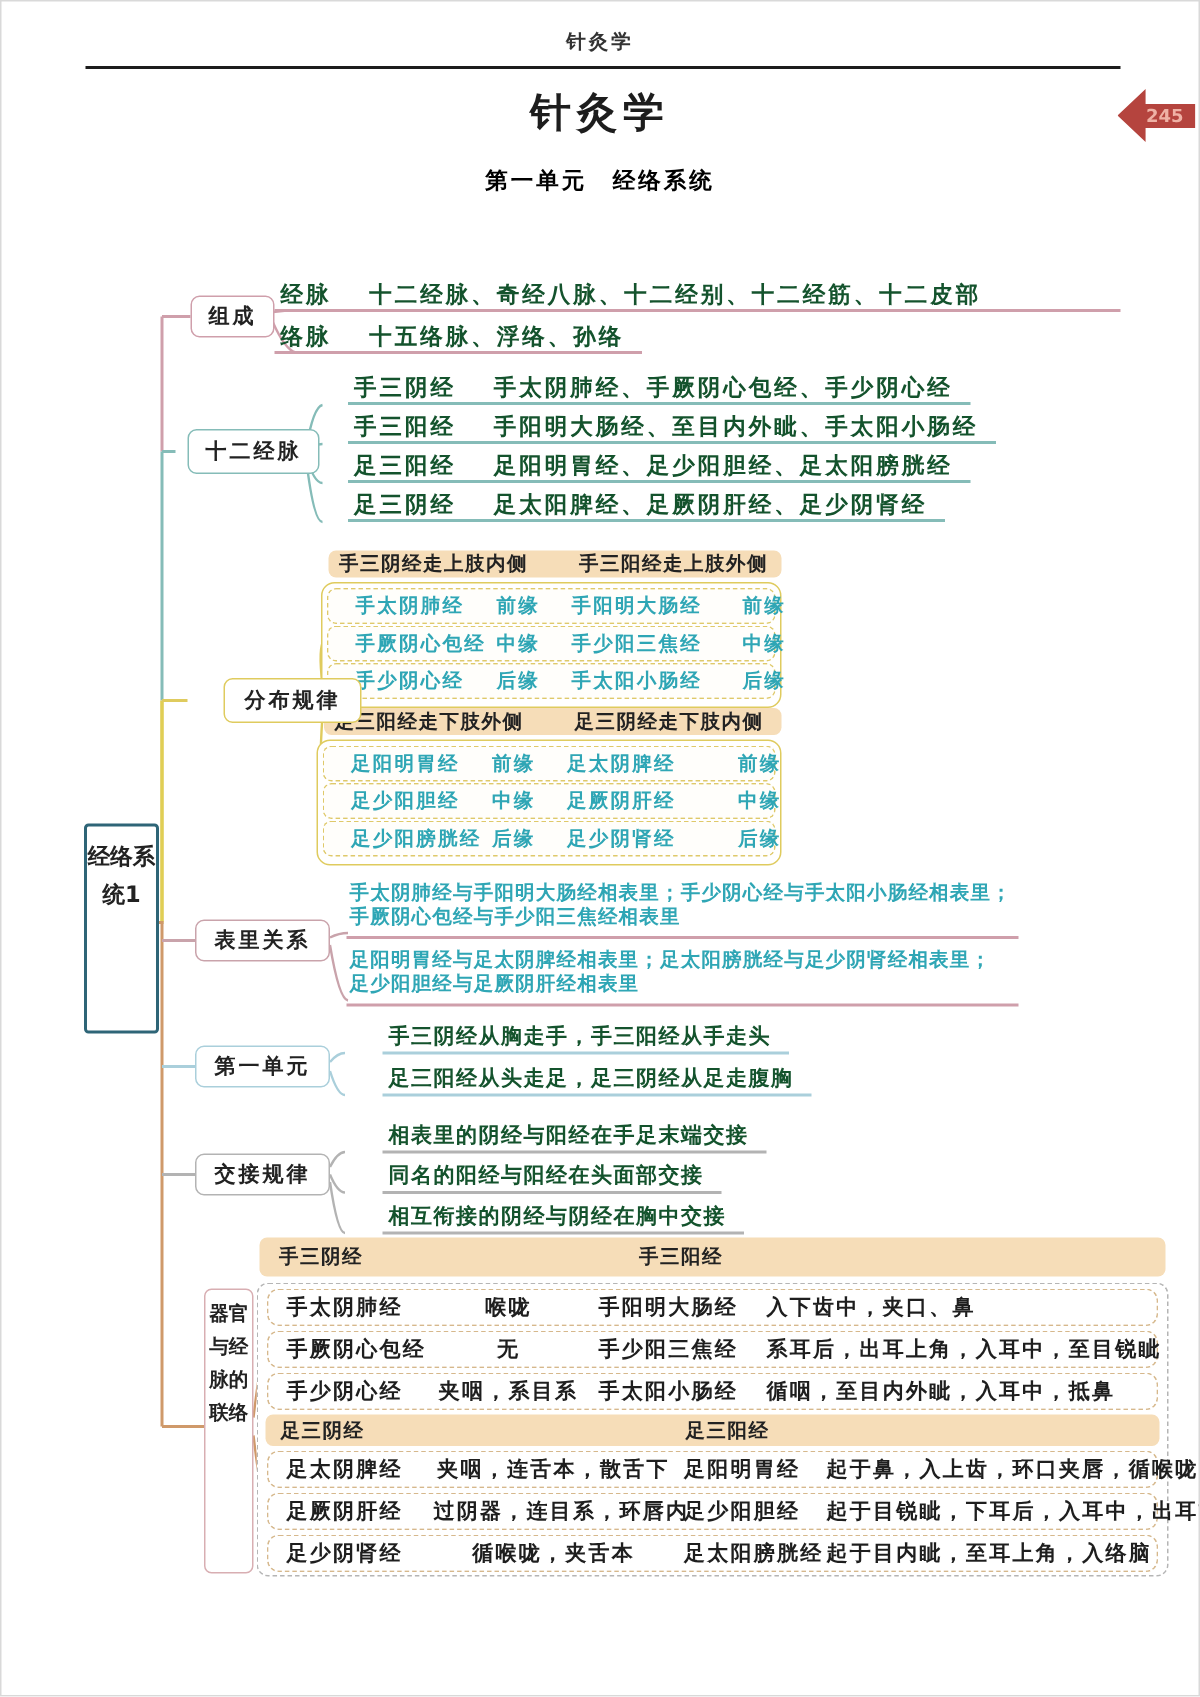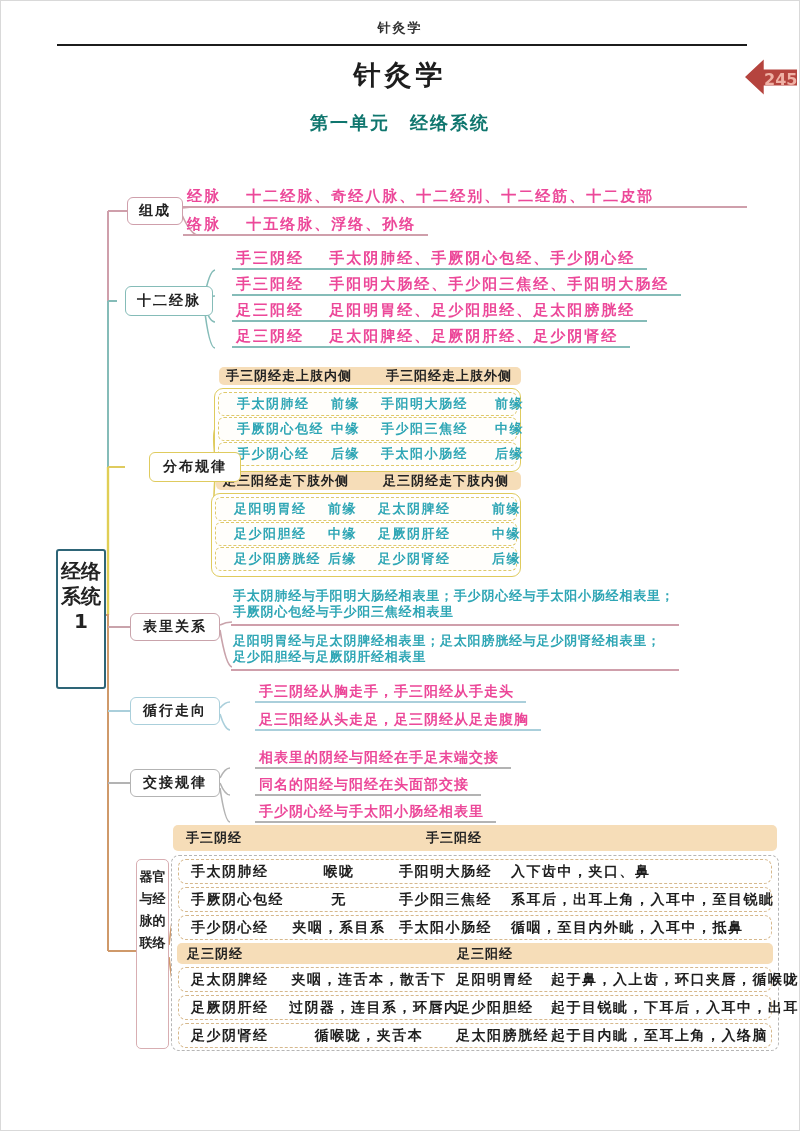--- a/index.html
+++ b/index.html
@@ -5,38 +5,38 @@
   html,body{margin:0;padding:0;background:#f2f2f2;}
   .page{position:relative;width:800px;height:1131px;background:#ffffff;
     font-family:"DejaVu Sans","Liberation Sans",sans-serif;overflow:hidden;
     border:1px solid #d9d9d9;box-sizing:border-box;}
   .running-head{position:absolute;top:18px;left:0;width:100%;text-align:center;
     font-size:13px;font-weight:700;color:#333;letter-spacing:2px;}
   .rule{position:absolute;top:43px;left:56px;width:690px;height:2px;background:#1c1c1c;}
   .doc-title{position:absolute;top:56px;left:0;width:100%;text-align:center;
     font-size:27px;font-weight:700;color:#1d1d1d;letter-spacing:4px;}
   .doc-subtitle{position:absolute;top:110px;left:0;width:100%;text-align:center;
-    font-size:18px;font-weight:700;color:#0f766e;letter-spacing:2px;}
+    font-size:15px;font-weight:700;color:#000000;letter-spacing:2px;}
   .badge{position:absolute;left:744px;top:56px;width:52px;height:40px;background:#b5443e;
     clip-path:polygon(0% 50%,36% 6%,36% 31%,100% 31%,100% 71%,36% 71%,36% 94%);}
-  .badge span{position:absolute;left:19px;top:13px;font-size:16px;color:#efb1a5;font-weight:700;}
+  .badge span{position:absolute;left:19px;top:13px;font-size:12px;color:#efb1a5;font-weight:700;}
 
   svg.wires{position:absolute;left:0;top:0;z-index:1;}
 
   .node{position:absolute;background:#fff;border:1.7px solid #999;border-radius:6px;
     display:flex;align-items:center;justify-content:center;font-size:14px;font-weight:700;
     color:#222;letter-spacing:2px;z-index:3;box-sizing:border-box;white-space:nowrap;}
   .vnode{position:absolute;background:#fff;border:1.7px solid #999;border-radius:5px;
     font-weight:700;color:#222;text-align:center;word-break:break-all;z-index:3;box-sizing:border-box;}
-  .root{border:2.4px solid #2e6577;border-radius:3px;font-size:20px;line-height:25px;
+  .root{border:2.4px solid #2e6577;border-radius:3px;font-size:15px;line-height:25px;
     padding-top:8px;width:50px;}
   .organ-node{border-color:#d8aeb2;font-size:13px;line-height:22px;padding-top:6px;width:33px;}
 
   .leaf{position:absolute;height:20px;line-height:17px;font-size:15px;font-weight:700;
-    color:#ec4899;border-bottom:2px solid #999;padding:0 12px 2px 4px;white-space:nowrap;
+    color:#14532d;border-bottom:2px solid #999;padding:0 12px 2px 4px;white-space:nowrap;
     letter-spacing:2px;z-index:2;box-sizing:border-box;}
   .leaf .lbl{margin-right:18px;}
   .leaf2{position:absolute;font-size:13px;font-weight:700;color:#2fa6b5;line-height:16px;
     border-bottom:2px solid #999;padding:0 4px 4px 2px;letter-spacing:0.8px;white-space:nowrap;
     z-index:2;box-sizing:border-box;}
   .u-pink{border-bottom-color:#cf9fab;}
   .u-teal{border-bottom-color:#85bcb8;margin-left:20px;}
   .u-rose{border-bottom-color:#cf9fab;}
   .u-blue{border-bottom-color:#aacfdb;}
   .u-gray{border-bottom-color:#b3b3b3;}
@@ -127,21 +127,21 @@
     <span>十五络脉、浮络、孙络</span>
   </div>
 
   <div class="node b-teal" style="left:124px;top:285px;width:88px;height:30px;">十二经脉</div>
   <div class="leaf u-teal" style="left:211px;top:249px;">
     <span class="lbl">手三阴经</span>
     <span>手太阴肺经、手厥阴心包经、手少阴心经</span>
   </div>
   <div class="leaf u-teal" style="left:211px;top:275px;">
     <span class="lbl">手三阳经</span>
-    <span>手阳明大肠经、手少阳三焦经、手阳明大肠经</span>
+    <span>手阳明大肠经、至目内外眦、手太阳小肠经</span>
   </div>
   <div class="leaf u-teal" style="left:211px;top:301px;">
     <span class="lbl">足三阳经</span>
     <span>足阳明胃经、足少阳胆经、足太阳膀胱经</span>
   </div>
   <div class="leaf u-teal" style="left:211px;top:327px;">
     <span class="lbl">足三阴经</span>
     <span>足太阳脾经、足厥阴肝经、足少阴肾经</span>
   </div>
 
@@ -198,37 +198,37 @@
   <div class="node b-rose" style="left:129px;top:612px;width:90px;height:28px;">表里关系</div>
   <div class="leaf2 u-rose" style="left:230px;top:587px;width:448px;">
     <div>手太阴肺经与手阳明大肠经相表里；手少阴心经与手太阳小肠经相表里；</div>
     <div>手厥阴心包经与手少阳三焦经相表里</div>
   </div>
   <div class="leaf2 u-rose" style="left:230px;top:632px;width:448px;">
     <div>足阳明胃经与足太阴脾经相表里；足太阳膀胱经与足少阴肾经相表里；</div>
     <div>足少阳胆经与足厥阴肝经相表里</div>
   </div>
 
-  <div class="node b-blue" style="left:129px;top:696px;width:90px;height:28px;">循行走向</div>
+  <div class="node b-blue" style="left:129px;top:696px;width:90px;height:28px;">第一单元</div>
   <div class="leaf u-blue sm" style="left:226px;top:682px;">
     <span>手三阴经从胸走手，手三阳经从手走头</span>
   </div>
   <div class="leaf u-blue sm" style="left:226px;top:710px;">
     <span>足三阳经从头走足，足三阴经从足走腹胸</span>
   </div>
 
   <div class="node b-gray" style="left:129px;top:768px;width:90px;height:28px;">交接规律</div>
   <div class="leaf u-gray sm" style="left:226px;top:748px;">
     <span>相表里的阴经与阳经在手足末端交接</span>
   </div>
   <div class="leaf u-gray sm" style="left:226px;top:775px;">
     <span>同名的阳经与阳经在头面部交接</span>
   </div>
   <div class="leaf u-gray sm" style="left:226px;top:802px;">
-    <span>手少阴心经与手太阳小肠经相表里</span>
+    <span>相互衔接的阴经与阴经在胸中交接</span>
   </div>
 
   <div class="vnode organ-node" style="left:135px;top:858px;height:190px;">器官与经脉的联络</div>
 
   <div class="band" style="left:172px;top:824px;width:604px;height:26px;">
     <span style="left:13px;">手三阴经</span>
     <span style="left:253px;">手三阳经</span>
   </div>
 
   <div class="organ-outer" style="left:170px;top:854px;width:608px;height:196px;"></div>

